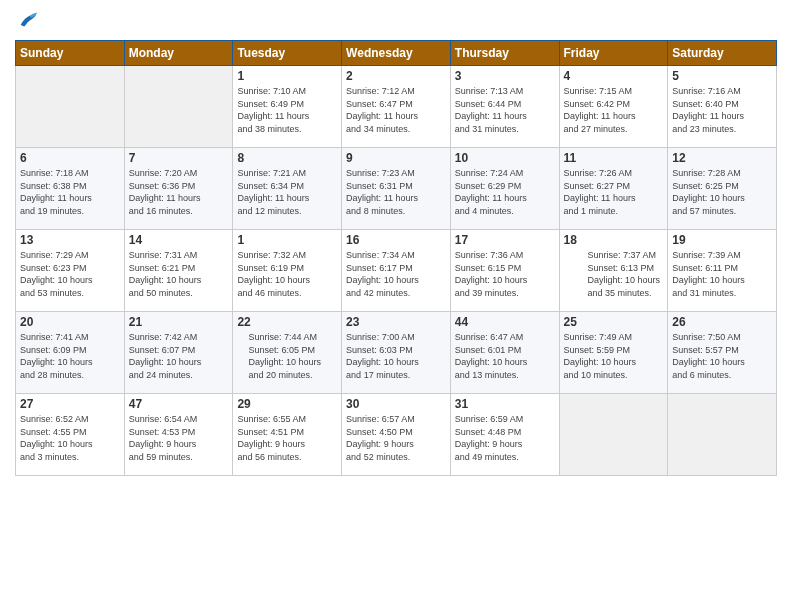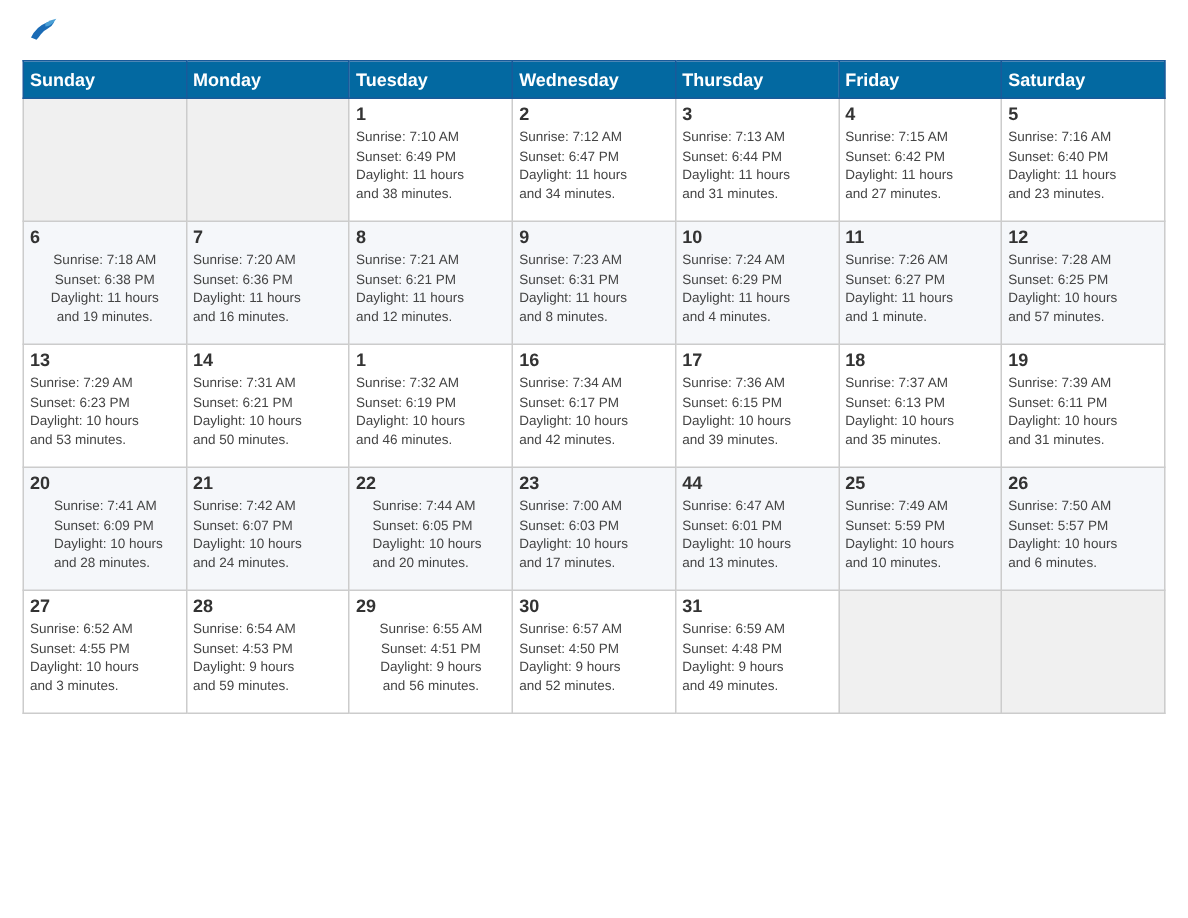--- a/index.html
+++ b/index.html
@@ -39,21 +39,21 @@
     .location {
       font-size: 14px;
       color: #555;
     }
     .calendar {
       width: 100%;
       border-collapse: collapse;
       table-layout: fixed;
     }
     .calendar th {
-      background: #0369a1;
+      background: #a16207;
       color: #fff;
       font-size: 12px;
       font-weight: bold;
       padding: 5px 4px;
       text-align: left;
       border: 1px solid #1a5a9a;
     }
     .calendar td {
       vertical-align: top;
       border: 1px solid #ccc;
@@ -170,36 +170,36 @@
             <span class="day-number">5</span>
             <div class="day-info" style="white-space: pre-line;">Sunrise: 7:16 AM
 Sunset: 6:40 PM
 Daylight: 11 hours
 and 23 minutes.</div>
           </td>
         </tr>
         <tr>
           <td>
             <span class="day-number">6</span>
-            <div class="day-info" style="white-space: pre-line; text-align: center;">Sunrise: 7:18 AM
+            <div class="day-info" style="white-space: pre-line;">Sunrise: 7:18 AM
 Sunset: 6:38 PM
 Daylight: 11 hours
 and 19 minutes.</div>
           </td>
           <td>
             <span class="day-number">7</span>
             <div class="day-info" style="white-space: pre-line;">Sunrise: 7:20 AM
 Sunset: 6:36 PM
 Daylight: 11 hours
 and 16 minutes.</div>
           </td>
           <td>
             <span class="day-number">8</span>
             <div class="day-info" style="white-space: pre-line;">Sunrise: 7:21 AM
-Sunset: 6:21 PM
+Sunset: 6:34 PM
 Daylight: 11 hours
 and 12 minutes.</div>
           </td>
           <td>
             <span class="day-number">9</span>
             <div class="day-info" style="white-space: pre-line;">Sunrise: 7:23 AM
 Sunset: 6:31 PM
 Daylight: 11 hours
 and 8 minutes.</div>
           </td>
@@ -256,37 +256,37 @@
           </td>
           <td>
             <span class="day-number">17</span>
             <div class="day-info" style="white-space: pre-line;">Sunrise: 7:36 AM
 Sunset: 6:15 PM
 Daylight: 10 hours
 and 39 minutes.</div>
           </td>
           <td>
             <span class="day-number">18</span>
-            <div class="day-info" style="white-space: pre-line;">Sunrise: 7:37 AM
+            <div class="day-info" style="white-space: pre-line; margin-left: 24px;">Sunrise: 7:37 AM
 Sunset: 6:13 PM
 Daylight: 10 hours
 and 35 minutes.</div>
           </td>
           <td>
             <span class="day-number">19</span>
             <div class="day-info" style="white-space: pre-line;">Sunrise: 7:39 AM
 Sunset: 6:11 PM
 Daylight: 10 hours
 and 31 minutes.</div>
           </td>
         </tr>
         <tr>
           <td>
             <span class="day-number">20</span>
-            <div class="day-info" style="white-space: pre-line; margin-left: 16px;">Sunrise: 7:41 AM
+            <div class="day-info" style="white-space: pre-line;">Sunrise: 7:41 AM
 Sunset: 6:09 PM
 Daylight: 10 hours
 and 28 minutes.</div>
           </td>
           <td>
             <span class="day-number">21</span>
             <div class="day-info" style="white-space: pre-line;">Sunrise: 7:42 AM
 Sunset: 6:07 PM
 Daylight: 10 hours
 and 24 minutes.</div>
@@ -329,29 +329,29 @@
         </tr>
         <tr>
           <td>
             <span class="day-number">27</span>
             <div class="day-info" style="white-space: pre-line;">Sunrise: 6:52 AM
 Sunset: 4:55 PM
 Daylight: 10 hours
 and 3 minutes.</div>
           </td>
           <td>
-            <span class="day-number">28</span>
+            <span class="day-number">47</span>
             <div class="day-info" style="white-space: pre-line;">Sunrise: 6:54 AM
 Sunset: 4:53 PM
 Daylight: 9 hours
 and 59 minutes.</div>
           </td>
           <td>
             <span class="day-number">29</span>
-            <div class="day-info" style="white-space: pre-line; text-align: center;">Sunrise: 6:55 AM
+            <div class="day-info" style="white-space: pre-line;">Sunrise: 6:55 AM
 Sunset: 4:51 PM
 Daylight: 9 hours
 and 56 minutes.</div>
           </td>
           <td>
             <span class="day-number">30</span>
             <div class="day-info" style="white-space: pre-line;">Sunrise: 6:57 AM
 Sunset: 4:50 PM
 Daylight: 9 hours
 and 52 minutes.</div>

